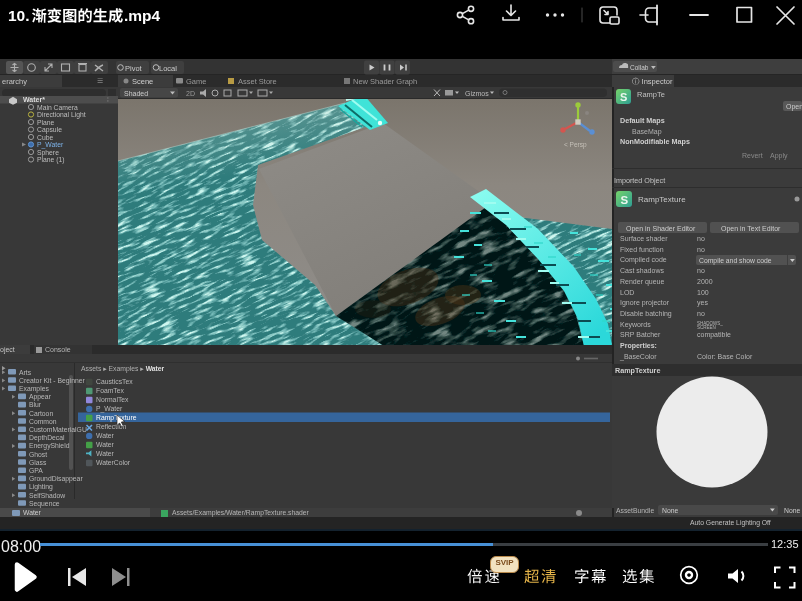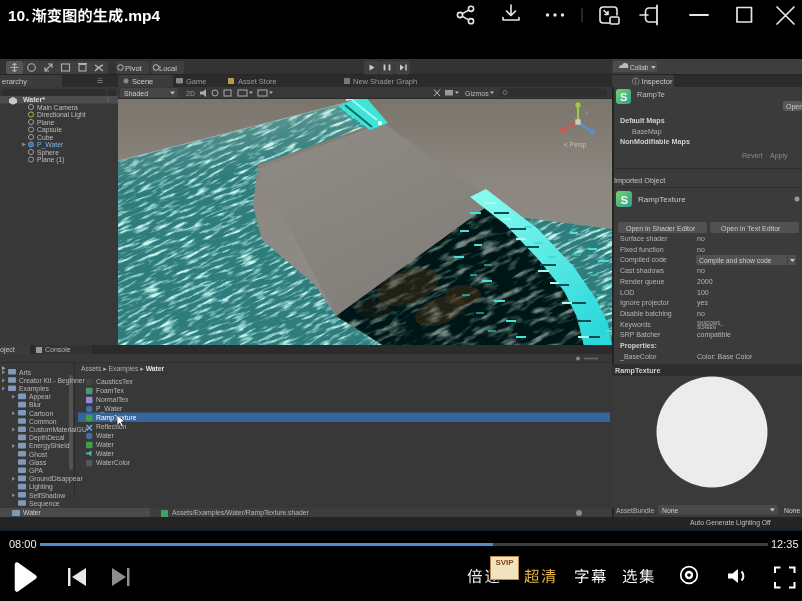--- a/index.html
+++ b/index.html
@@ -451,21 +451,21 @@
 <div class="abs" style="left:12px;top:450.5px;width:8px;height:6px;background:#7f99b8;border-radius:1px"></div>
 <div class="abs" style="left:150px;top:449px;width:462px;height:9px;background:#3d3d3d"></div>
 <div class="abs t" style="left:172px;top:450px;font-size:6.8px;color:#b5b5b5">Assets/Examples/Water/RampTexture.shader</div>
 <div class="abs" style="left:161px;top:450.5px;width:7px;height:7px;background:#3aa55f"></div>
 <div class="abs" style="left:576px;top:451px;width:6px;height:6px;background:#8a8a8a;border-radius:3px"></div>
 <div class="abs" style="left:0;top:458px;width:802px;height:12px;background:#242424"></div>
 <div class="abs t" style="left:690px;top:460px;font-size:6.8px;color:#c0c0c0">Auto Generate Lighting Off</div>
 </div>
 
 <div class="abs" style="left:0;top:529px;width:802px;height:2px;background:#14222e"></div>
-<div class="abs" style="left:9px;top:538px;color:#eee;font-size:11px">08:00</div>
+<div class="abs" style="left:1px;top:538px;color:#eee;font-size:16px">08:00</div>
 <div class="abs" style="left:771px;top:538px;color:#eee;font-size:11px">12:35</div>
 <div class="abs" style="left:40px;top:543px;width:728px;height:3px;background:#3a3e42"></div>
 <div class="abs" style="left:40px;top:543px;width:453px;height:3px;background:#4790d6"></div>
 <svg class="abs" width="802" height="50" style="left:0;top:551px">
 <path d="M17,13.5 L34.5,26 L17,38.5 Z" fill="#fff" stroke="#fff" stroke-width="4.5" stroke-linejoin="round"></path>
 <g fill="#e8e8e8">
       <rect x="68" y="17" width="2.5" height="18"></rect>
       <path d="M86,17 L72,26 L86,35 Z"></path>
     </g>
 <g fill="#8e8e8e">
@@ -485,12 +485,12 @@
       <circle r="3" stroke-width="2.4"></circle>
 </g>
 <g transform="translate(728,16)" fill="#fff">
 <path d="M0,6.5 H4.5 L10,2 V16 L4.5,11.5 H0 Z"></path>
 <path d="M13.5,4.5 a6.3,6.3 0 0 1 0,9" stroke="#fff" stroke-width="2" fill="none"></path>
 </g>
 <g stroke="#fff" stroke-width="2" fill="none">
 <path d="M775,22 v-5.5 h5.5 M789,16.5 h5.5 v5.5 M794.5,31 v5.5 H789 M780.5,36.5 H775 V31"></path>
 </g>
 </svg>
-<div class="abs" style="left:490px;top:556px;width:29px;height:24px;background:#f2e2c0;border:1px solid #b9894a;border-radius:0;color:#7a4a1a;font-size:8px;font-weight:bold;text-align:center;line-height:12px">SVIP</div>
+<div class="abs" style="left:490px;top:556px;width:29px;height:17px;background:#f2e2c0;border:1px solid #b9894a;border-radius:6px;color:#7a4a1a;font-size:8px;font-weight:bold;text-align:center;line-height:12px">SVIP</div>
 </body></html>

